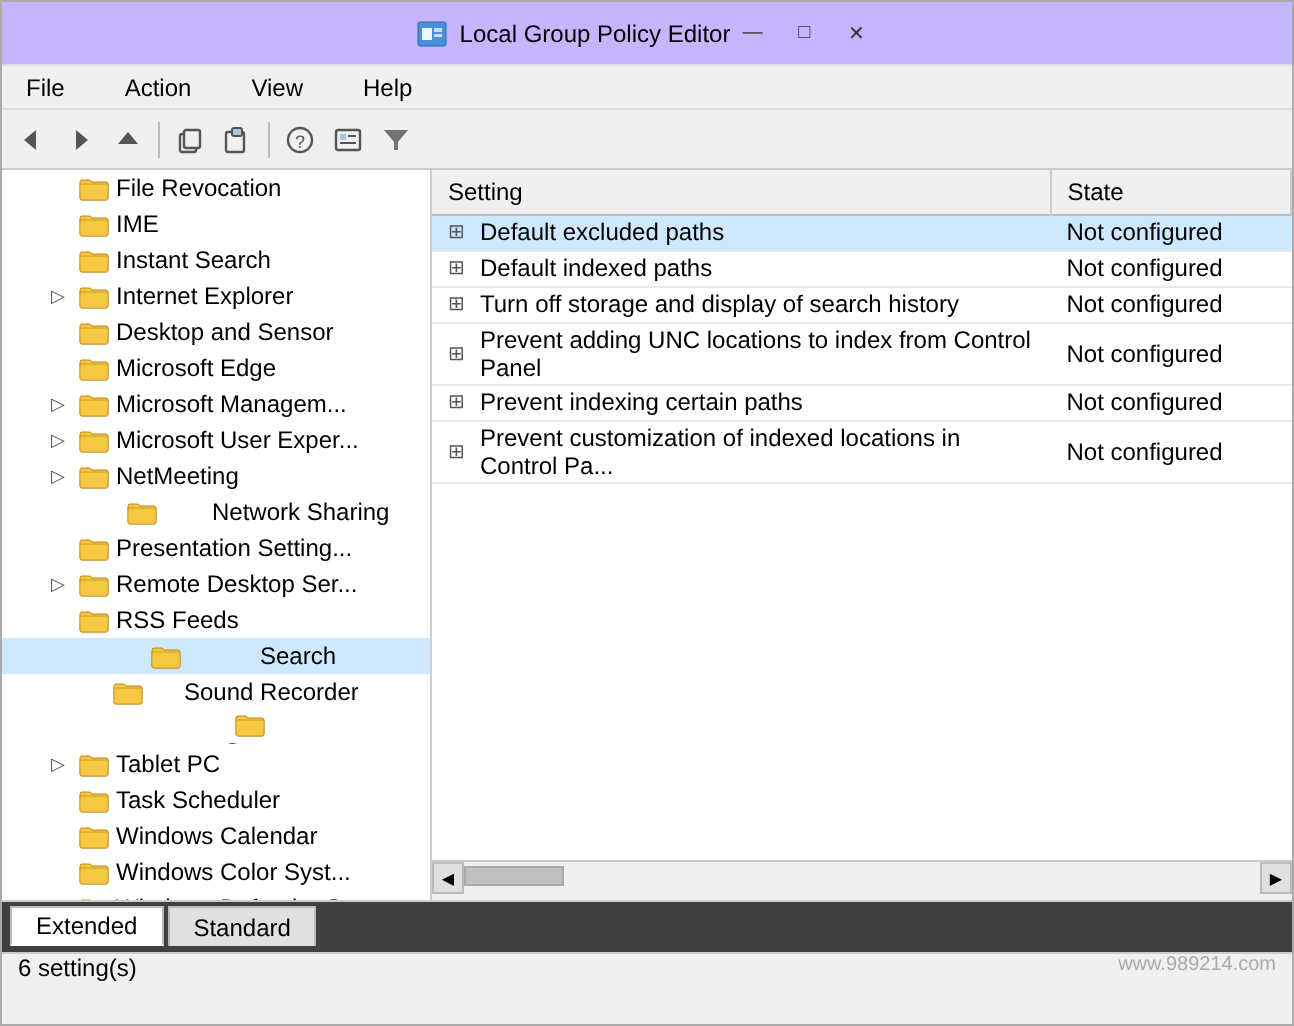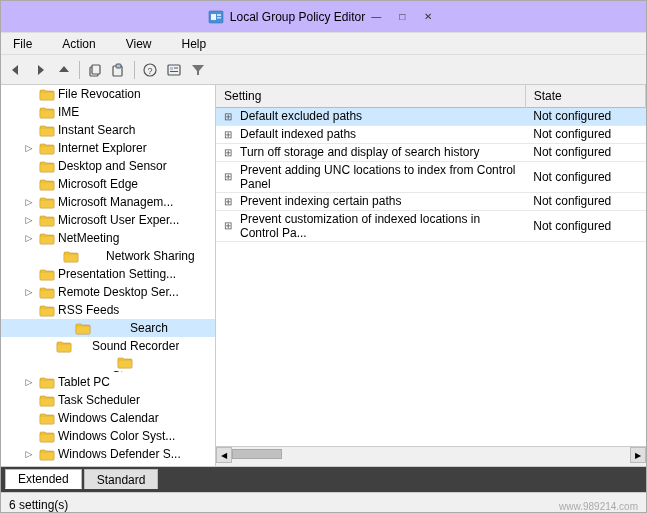--- a/index.html
+++ b/index.html
@@ -223,23 +223,23 @@
     }
     .tab.active {
       background: #fff;
       border-bottom: 1px solid #fff;
       margin-bottom: -1px;
       z-index: 1;
     }
     .status-bar {
       border-top: 1px solid #ccc;
       background: #f0f0f0;
-      height: 20px;
-      display: flex;
-      align-items: flex-end;
+      height: 36px;
+      display: flex;
+      align-items: flex-start;
       padding: 0 8px;
       font-size: 12px;
     }
     .right-bottom-bar {
       display: flex;
       border-top: 1px solid #ccc;
       height: 20px;
       background: #f0f0f0;
       overflow: hidden;
     }

